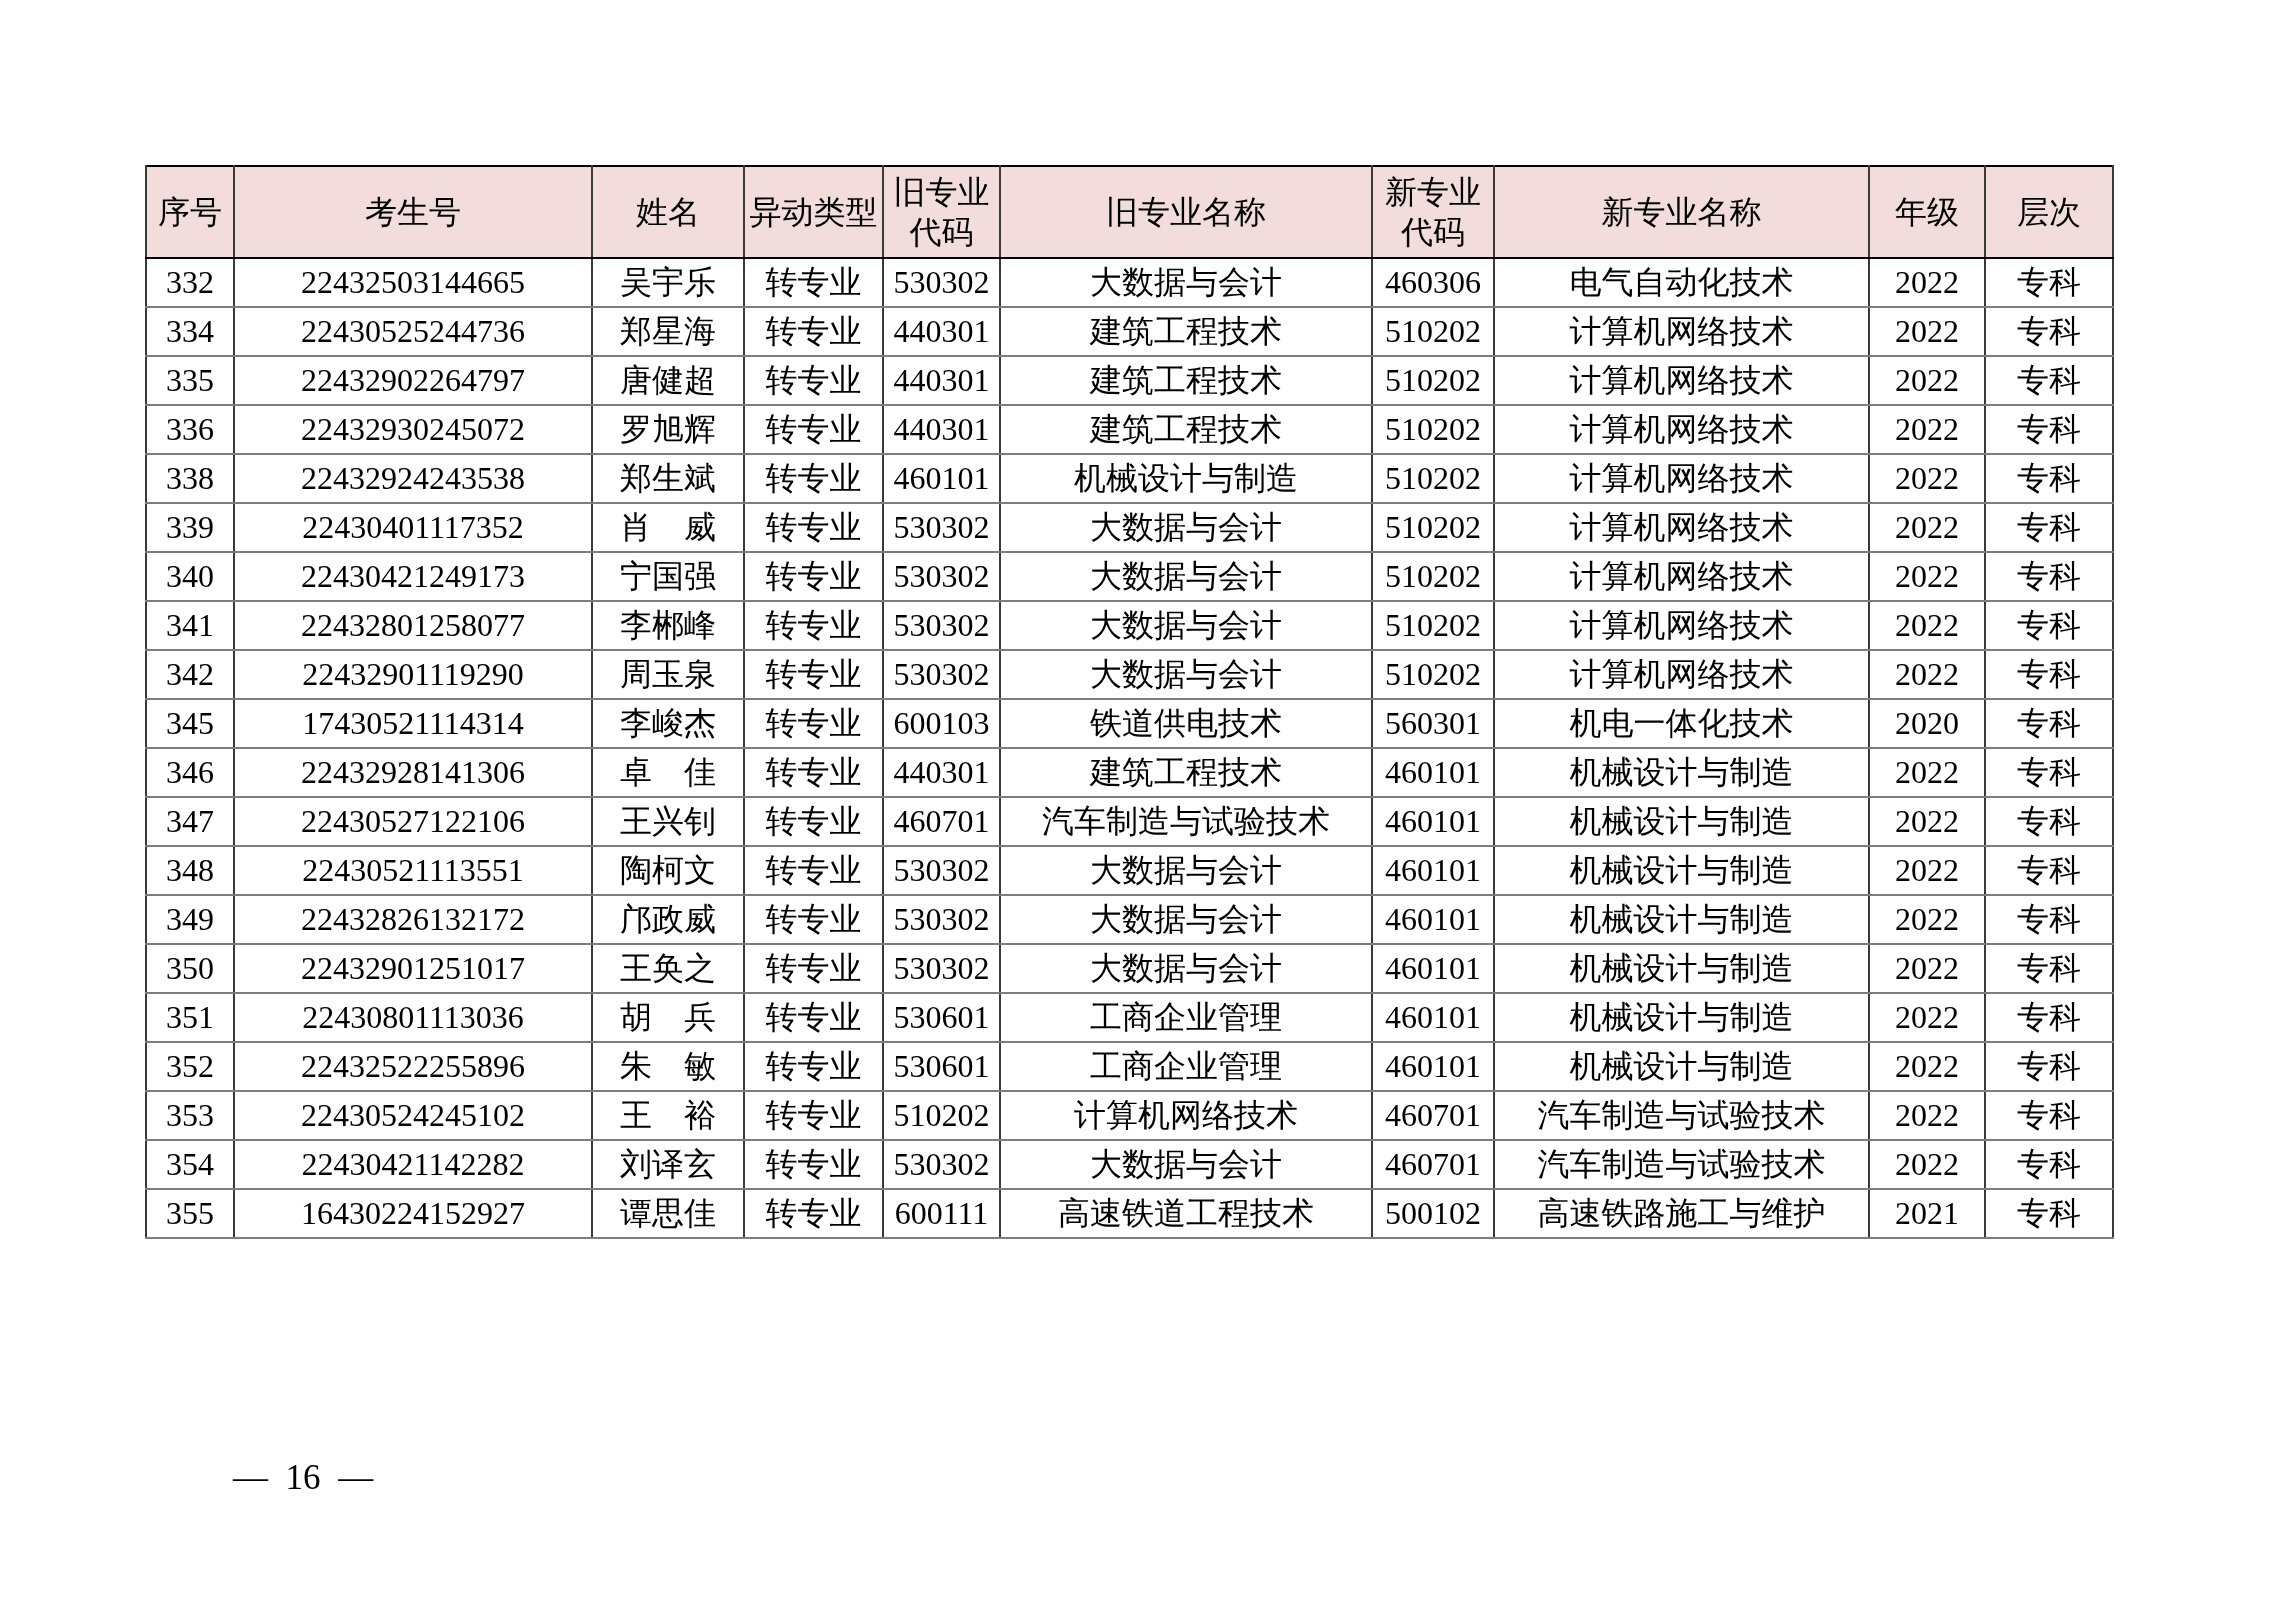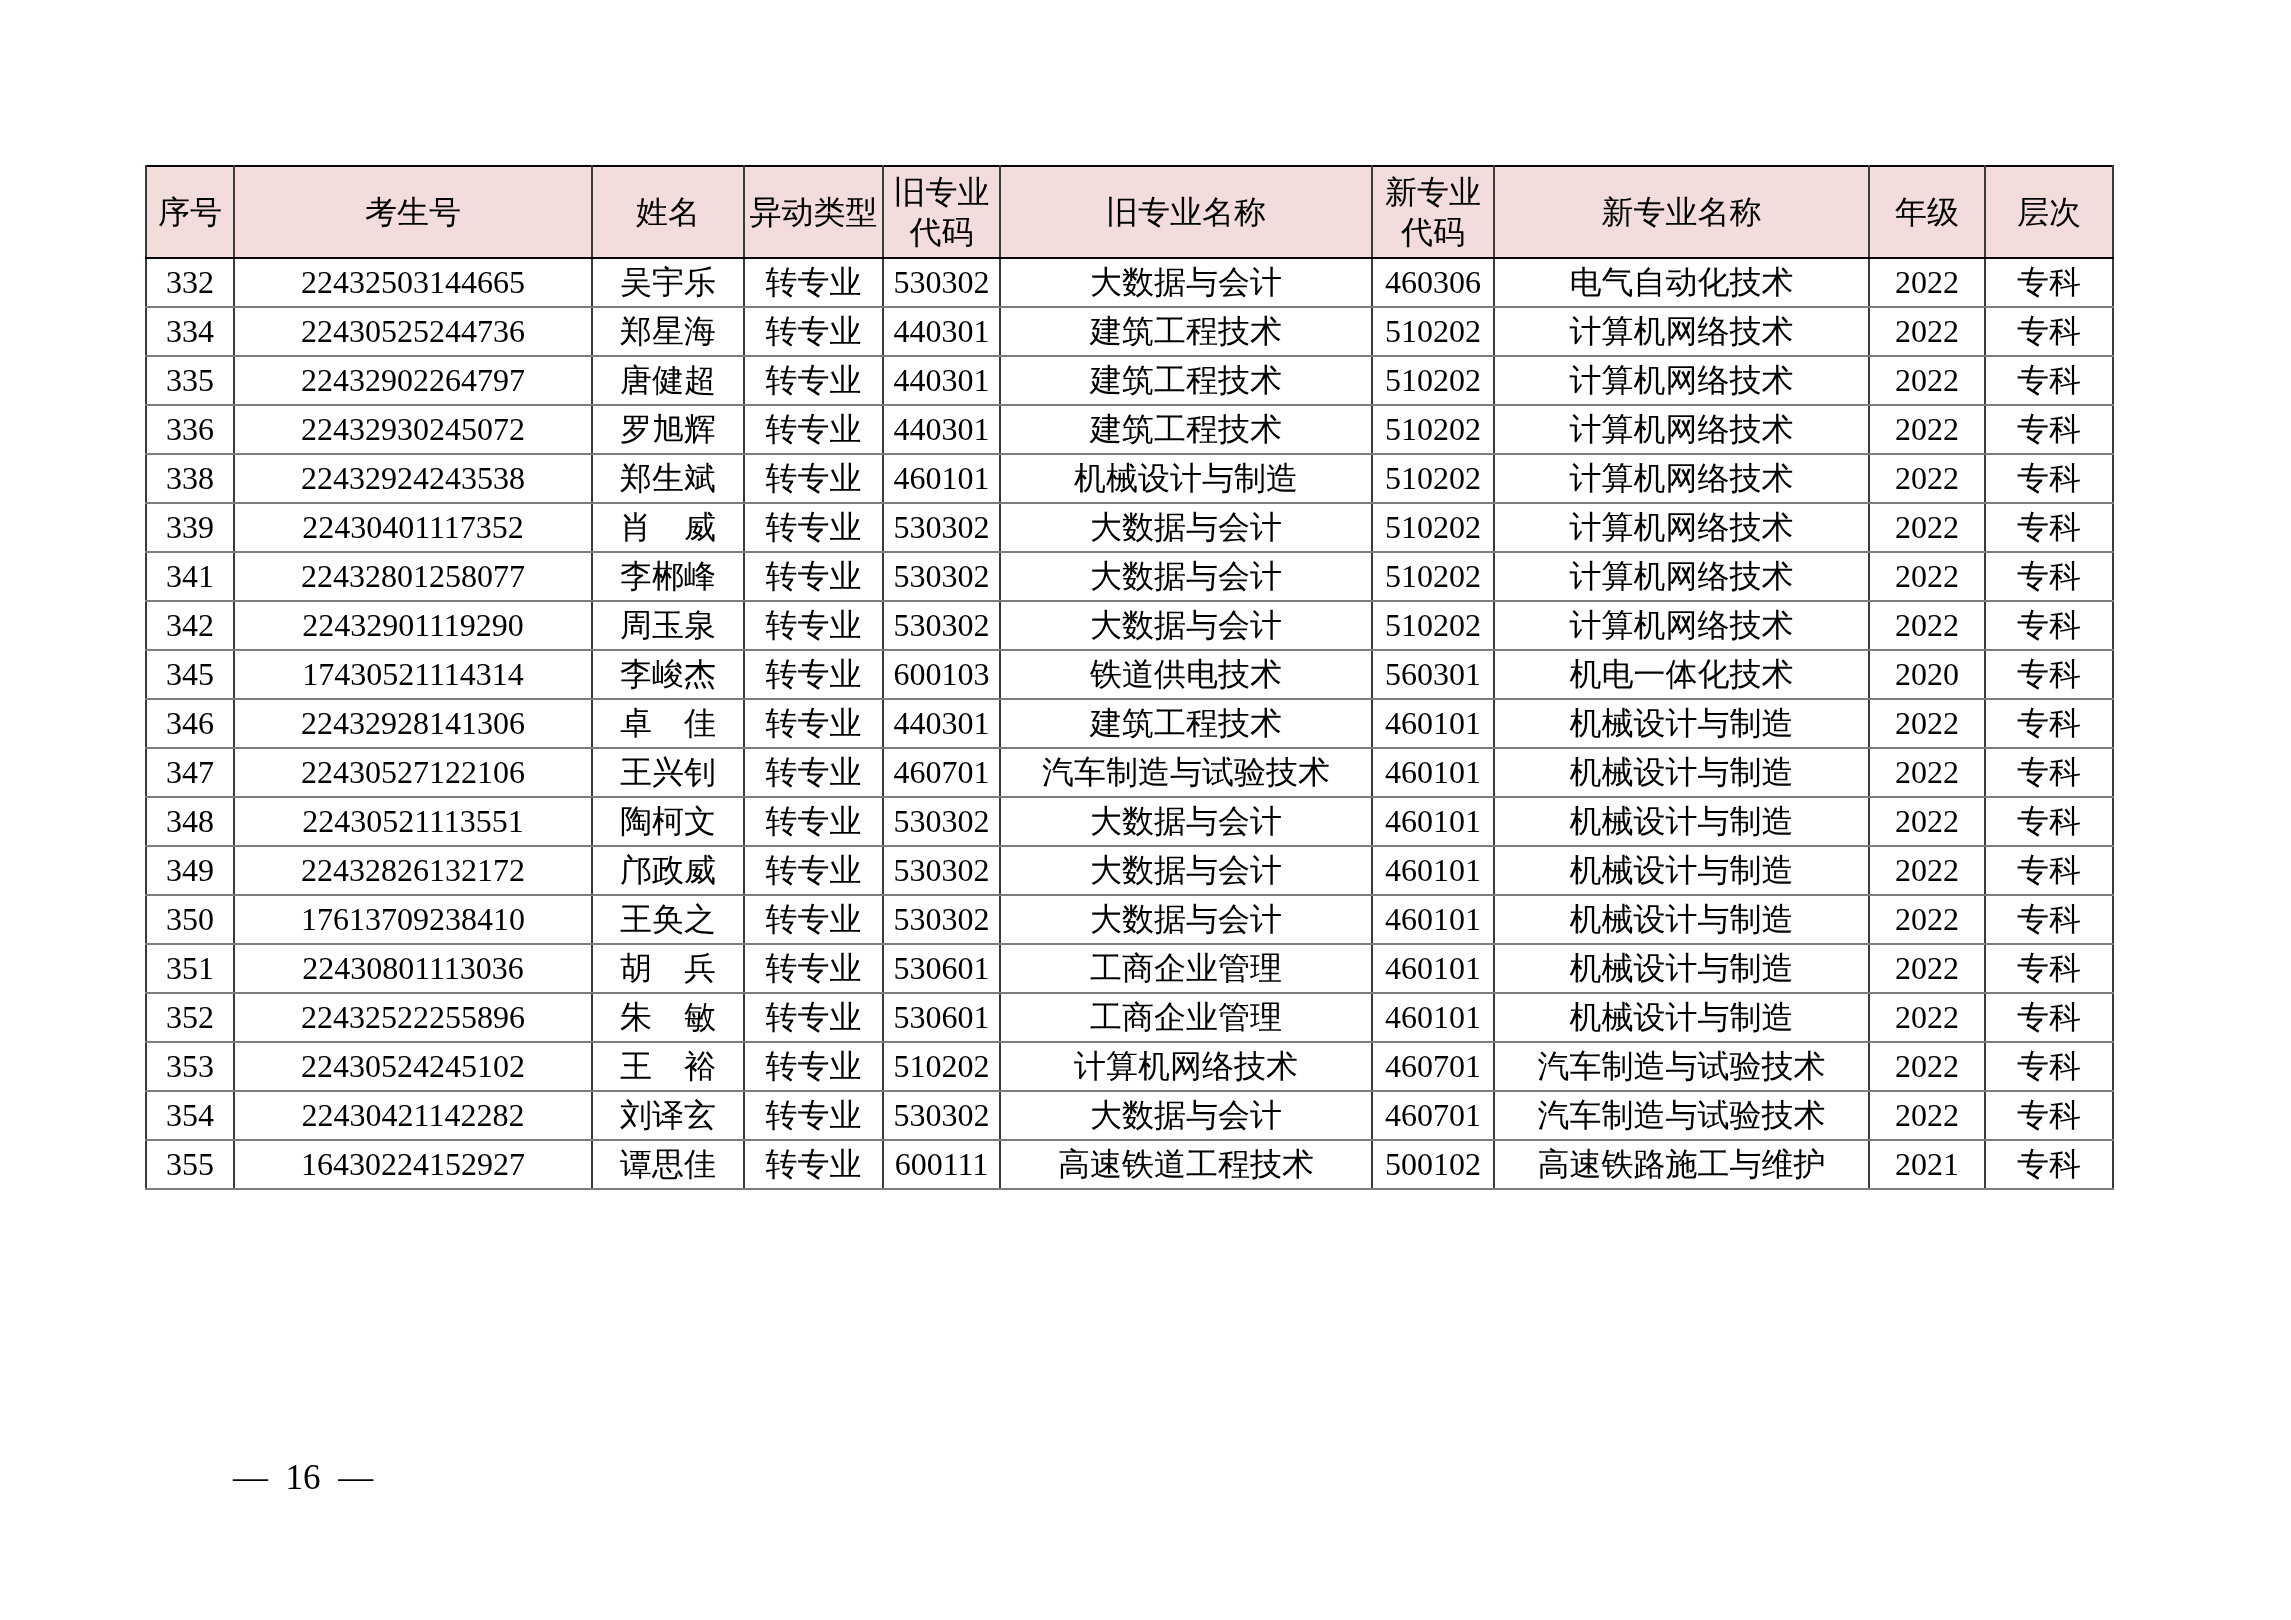--- a/index.html
+++ b/index.html
@@ -154,20 +154,32 @@
         <td>肖　威</td>
         <td>转专业</td>
         <td>530302</td>
         <td>大数据与会计</td>
         <td>510202</td>
         <td>计算机网络技术</td>
         <td>2022</td>
         <td>专科</td>
       </tr>
       <tr>
+        <td>340</td>
+        <td>22430421249173</td>
+        <td>宁国强</td>
+        <td>转专业</td>
+        <td>530302</td>
+        <td>大数据与会计</td>
+        <td>510202</td>
+        <td>计算机网络技术</td>
+        <td>2022</td>
+        <td>专科</td>
+      </tr>
+      <tr>
         <td>341</td>
         <td>22432801258077</td>
         <td>李郴峰</td>
         <td>转专业</td>
         <td>530302</td>
         <td>大数据与会计</td>
         <td>510202</td>
         <td>计算机网络技术</td>
         <td>2022</td>
         <td>专科</td>
@@ -239,21 +251,21 @@
         <td>转专业</td>
         <td>530302</td>
         <td>大数据与会计</td>
         <td>460101</td>
         <td>机械设计与制造</td>
         <td>2022</td>
         <td>专科</td>
       </tr>
       <tr>
         <td>350</td>
-        <td>17613709238410</td>
+        <td>22432901251017</td>
         <td>王奂之</td>
         <td>转专业</td>
         <td>530302</td>
         <td>大数据与会计</td>
         <td>460101</td>
         <td>机械设计与制造</td>
         <td>2022</td>
         <td>专科</td>
       </tr>
       <tr>

